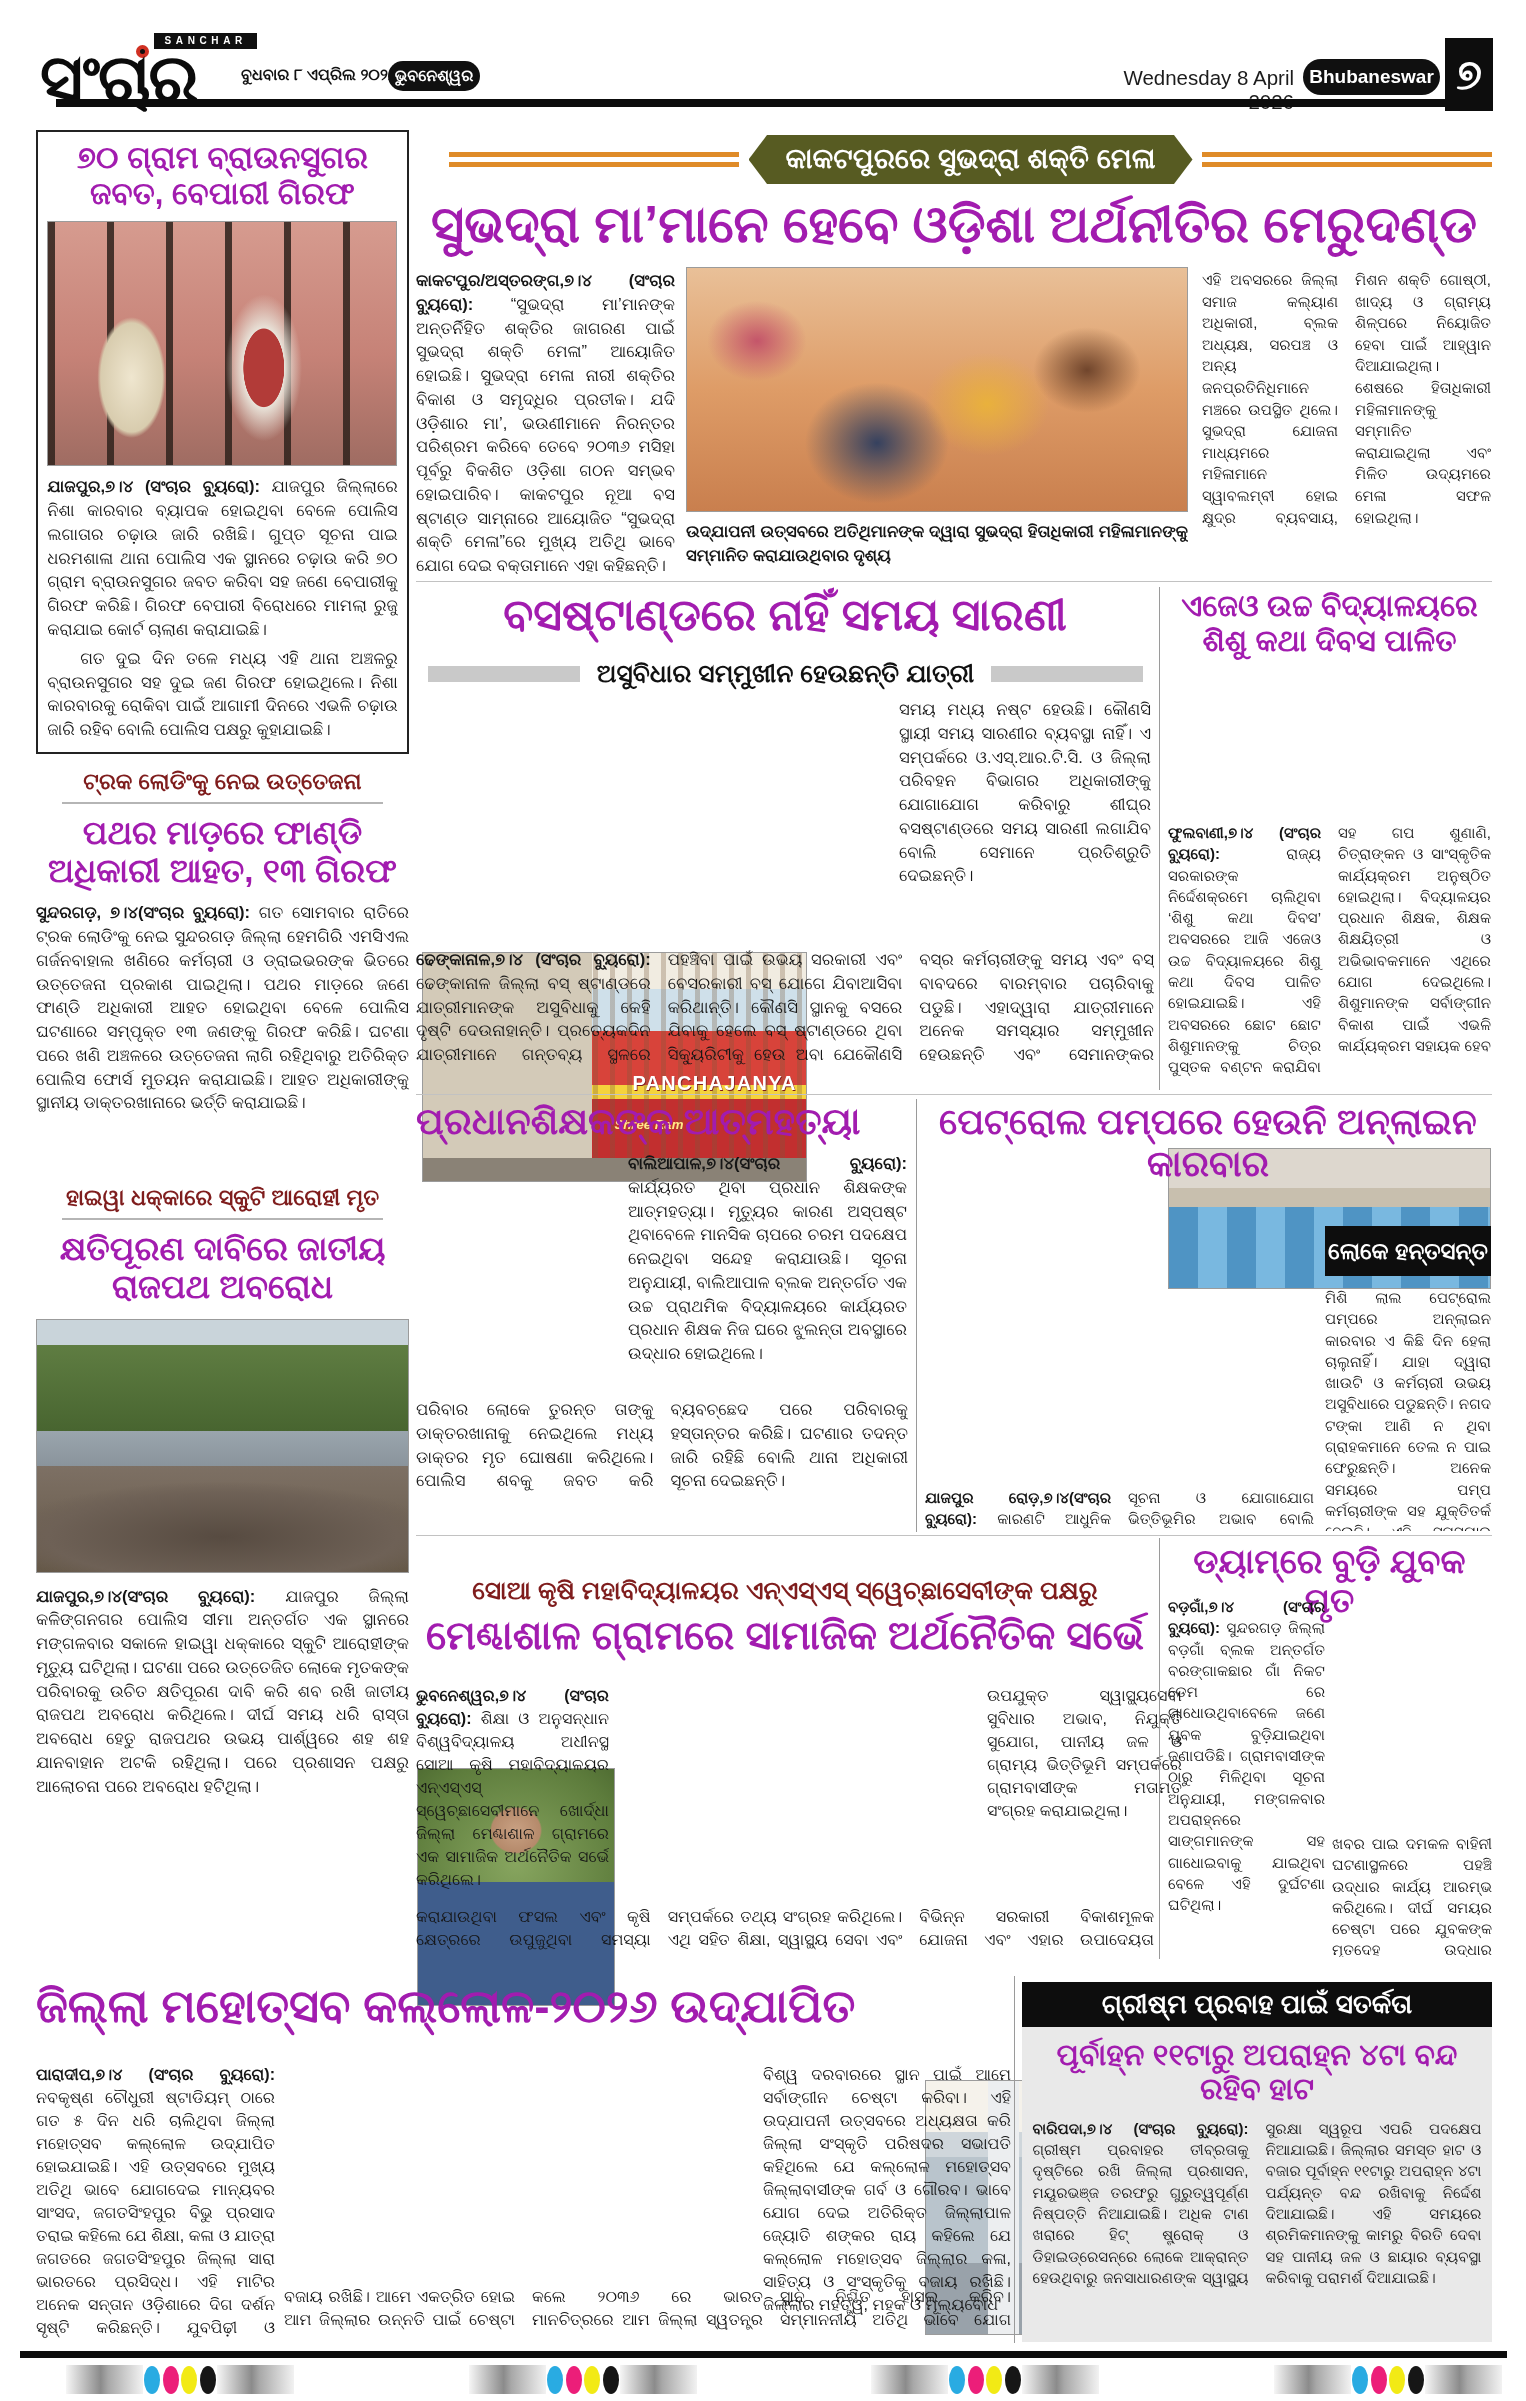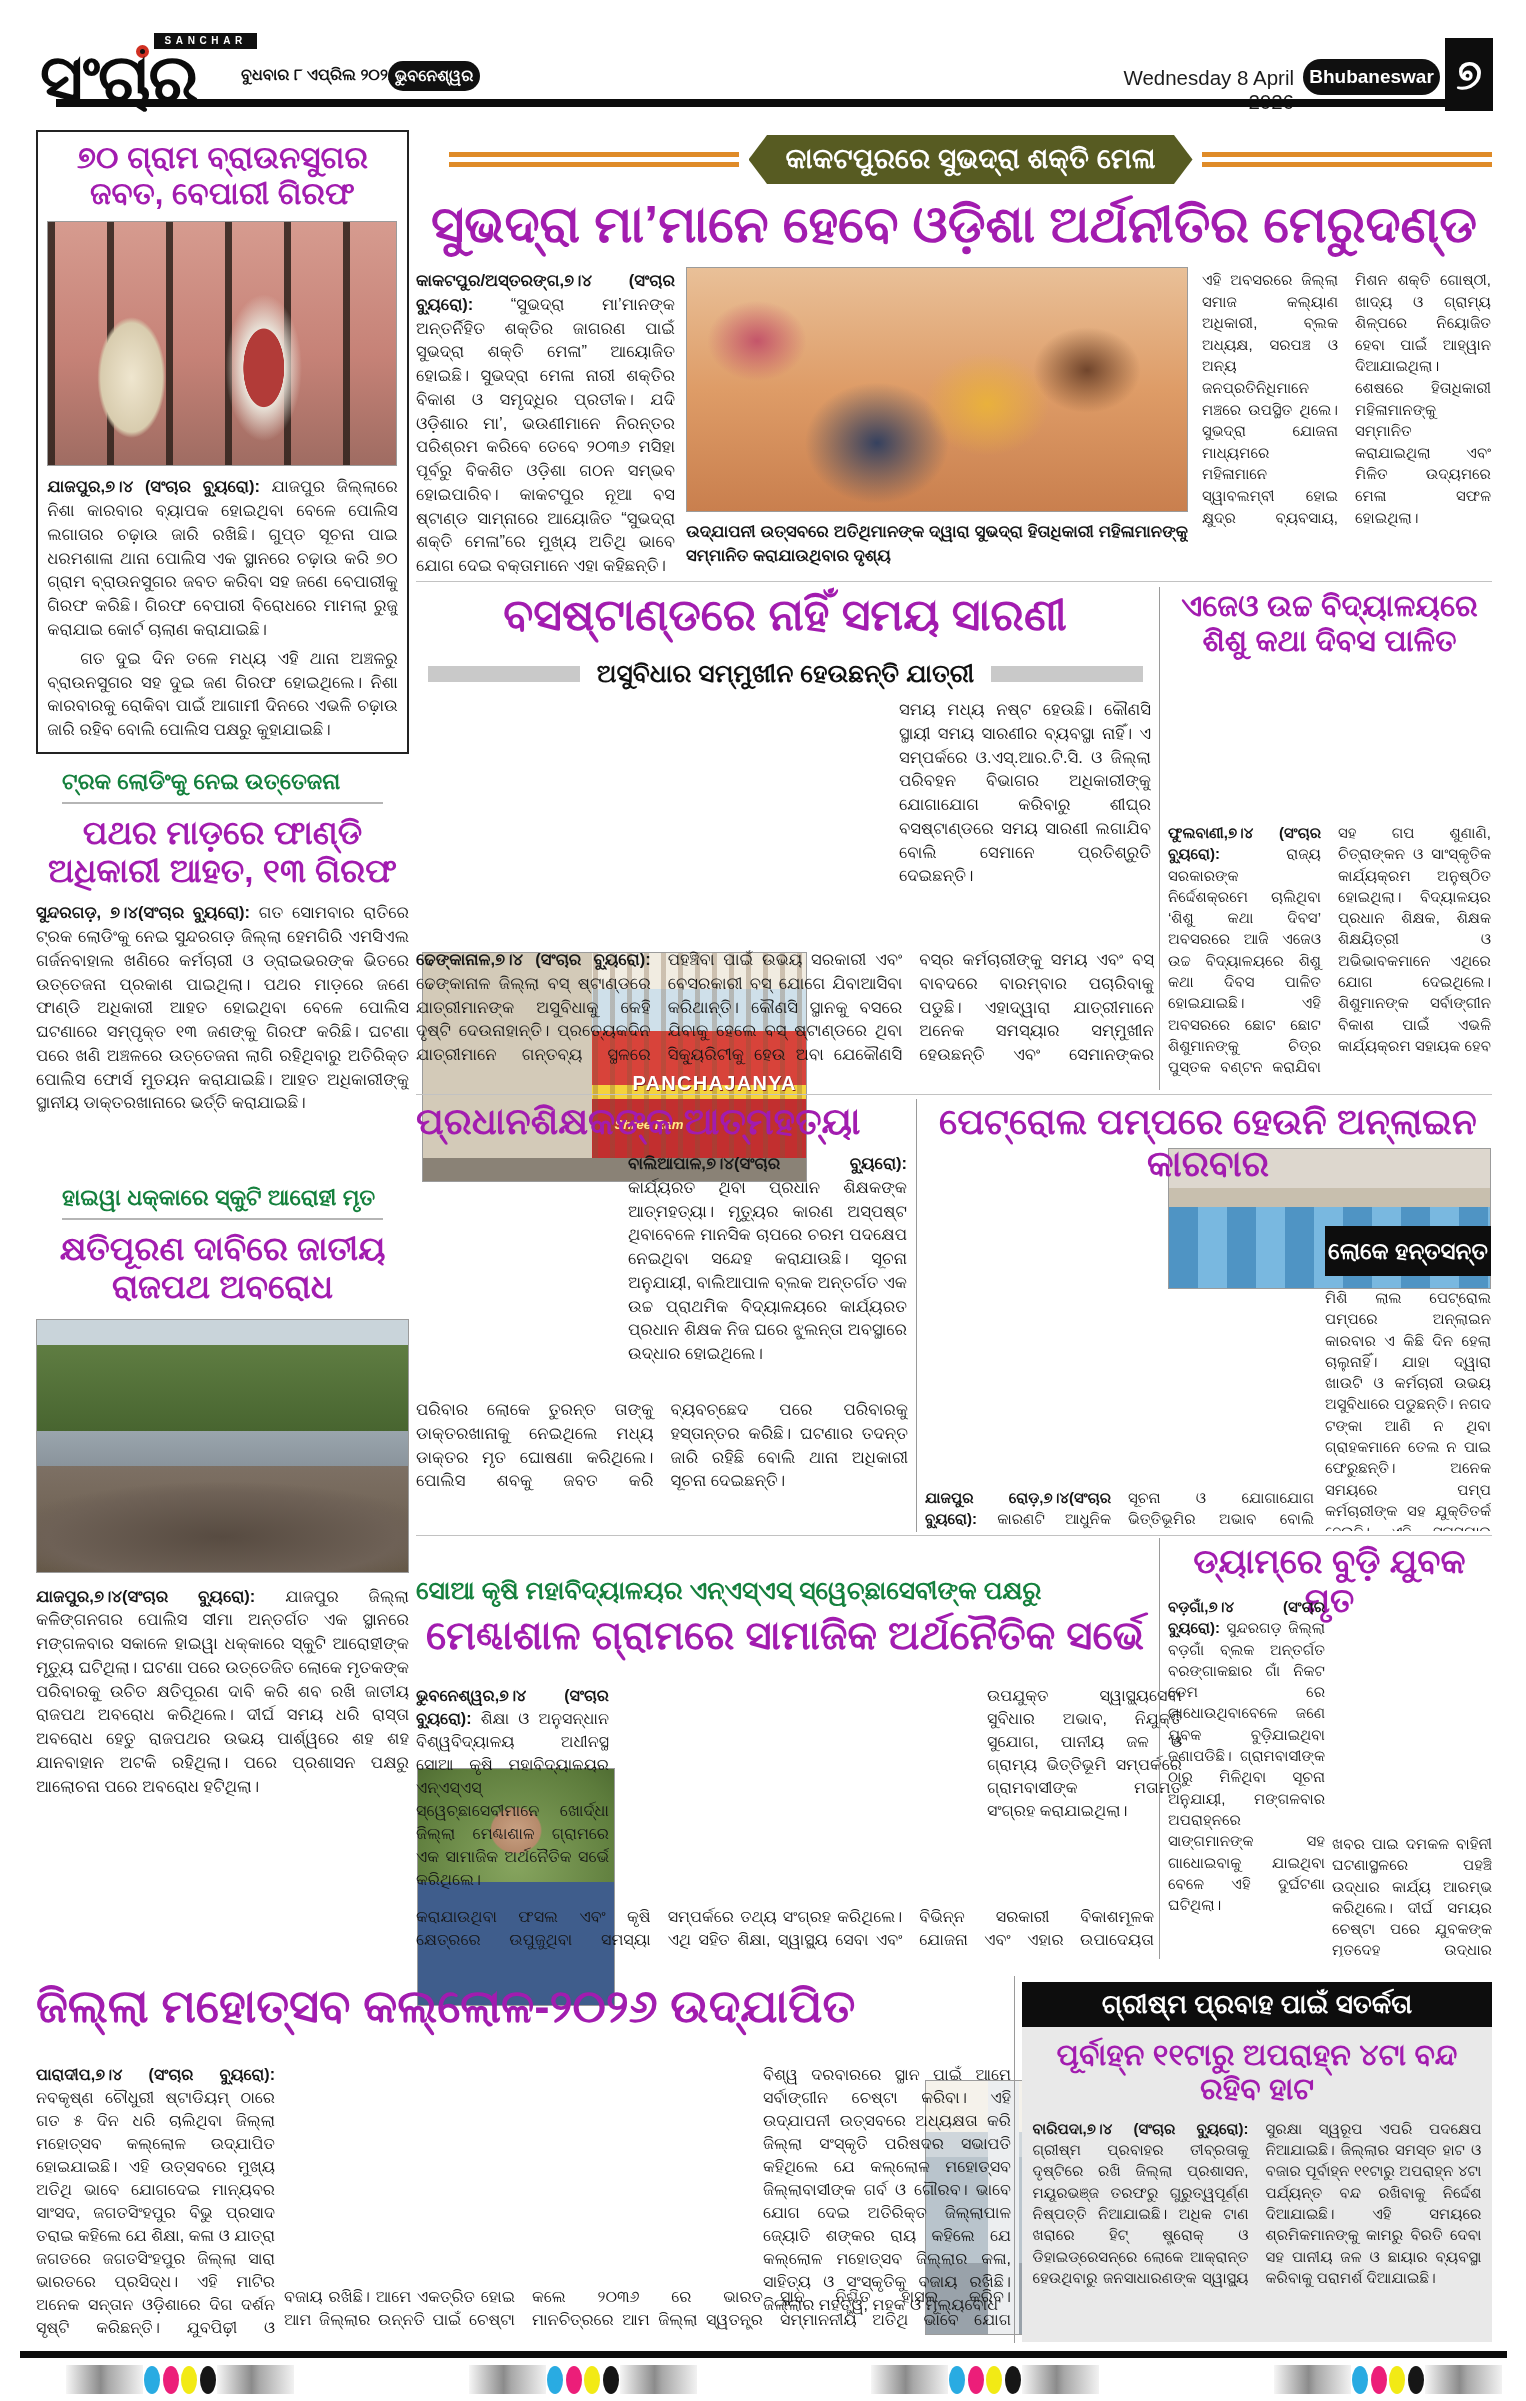--- a/index.html
+++ b/index.html
@@ -1,20 +1,20 @@
 <!DOCTYPE html>
 <html style="font-size:10.6px"><head>
 <meta charset="utf-8">
 <style>
   *{box-sizing:border-box;margin:0;padding:0}
   body{background:#d8d8d8;font-family:"Liberation Sans",sans-serif}
   .page{position:relative;width:1526px;height:2401px;margin:0 auto;background:#ffffff;color:#111;overflow:hidden}
   .abs{position:absolute}
   .hl{font-weight:bold;line-height:1.16;color:#a21caf;text-align:center}
-  .kicker{font-weight:bold;text-align:left;color:#15803d}
+  .kicker{font-weight:bold;text-align:center;color:#7f1d1d}
   .kicker-line{border-bottom:2px solid #b5b5b5;padding-bottom:6.6px}
   .body-text{font-size:16.5px;line-height:1.44;text-align:justify;color:#151515;overflow:hidden}
   .body-sm{font-size:15px;line-height:1.42}
   .dateline{font-weight:bold}
   .cols2{column-count:2;column-gap:17px}
   .cols3{column-count:3;column-gap:17px}
   .photo{position:relative;overflow:hidden;border:0.7px solid #9b9b9b}
   .vrule{width:1.3px;background:#9a9a9a}
   .hrule{height:1.3px;background:#c2c2c2}
   .blackbox{background:#0d0d0d;color:#fff;font-weight:bold;display:flex;align-items:center;justify-content:center}

